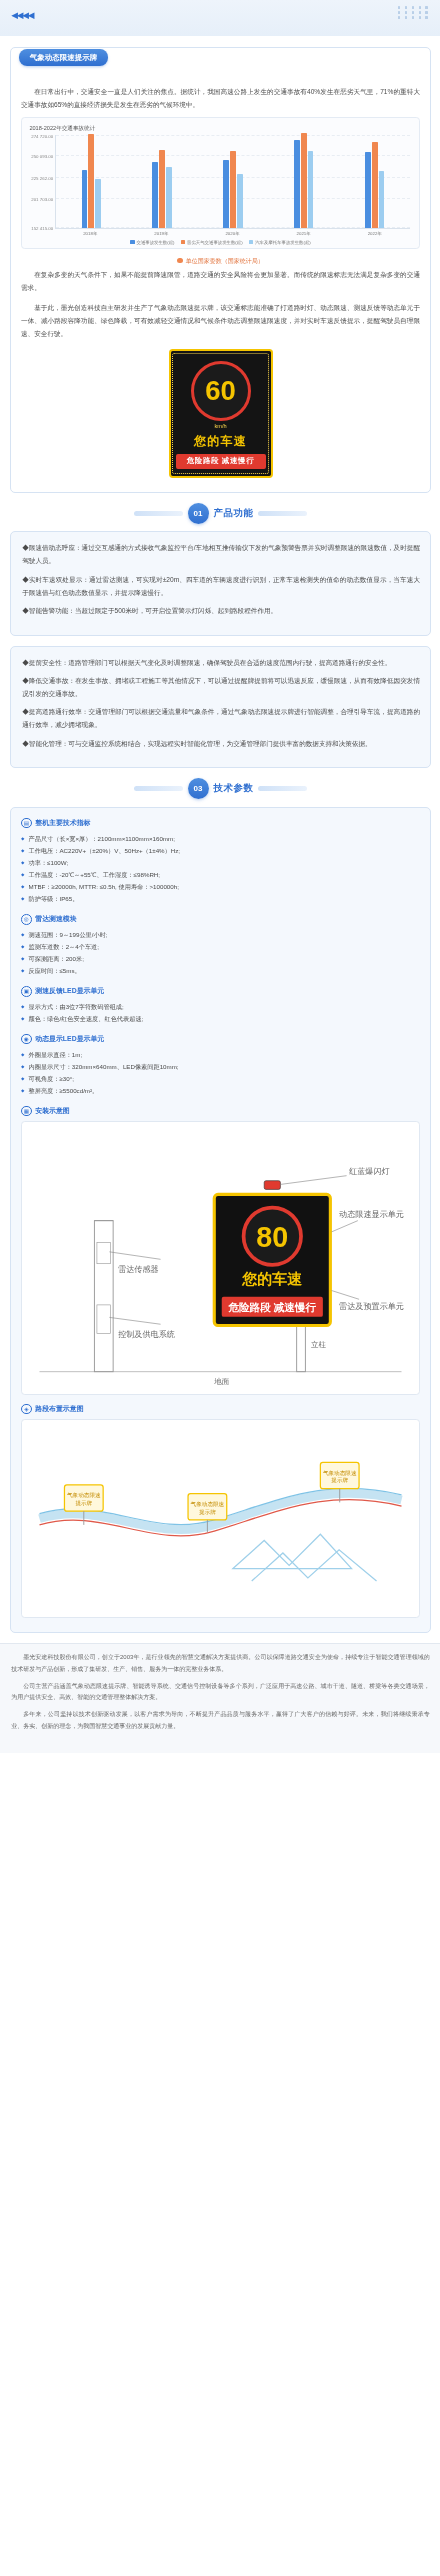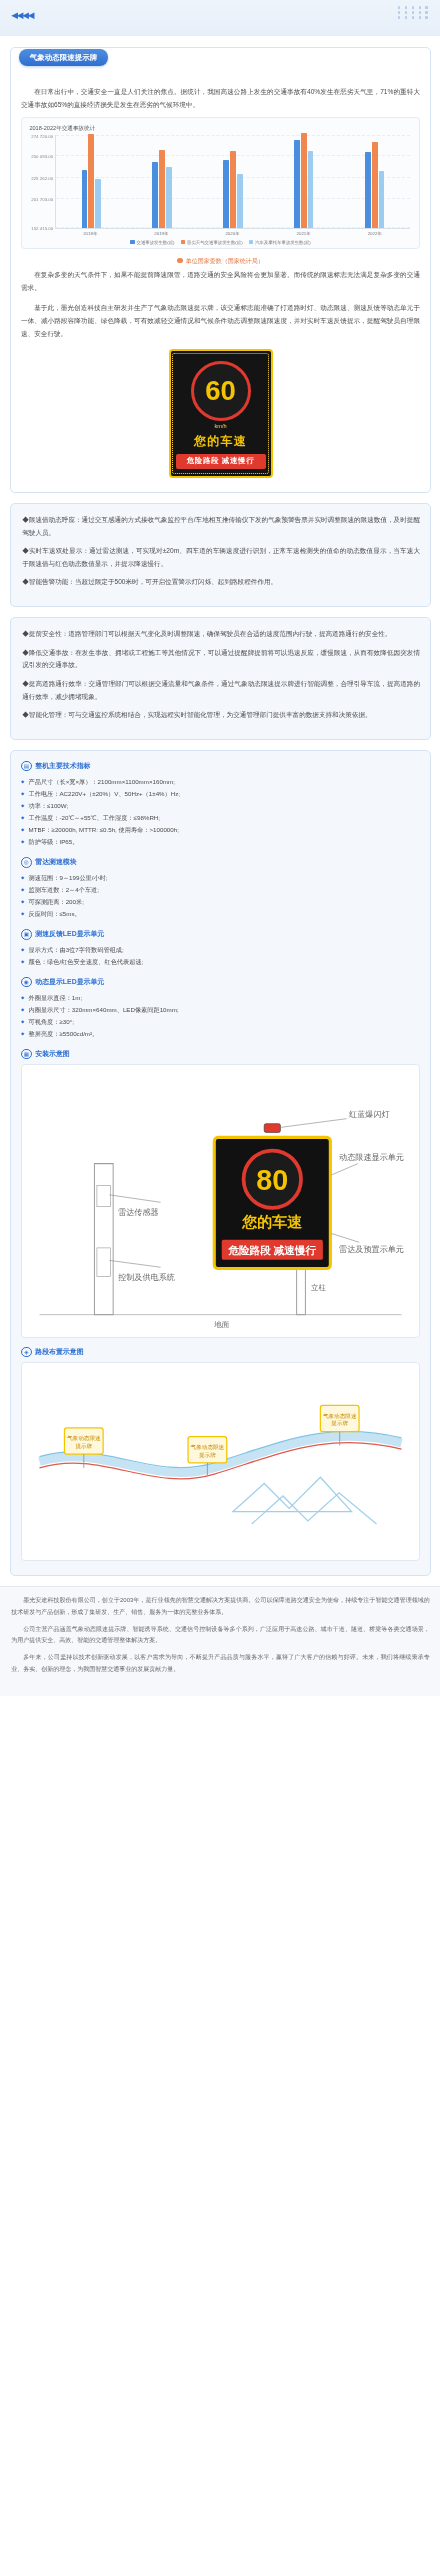--- a/index.html
+++ b/index.html
@@ -316,20 +316,26 @@
           <div class="num">60</div>
         </div>
         <div class="speedline">km/h</div>
         <div class="yourspeed">您的车速</div>
         <div class="warn">危险路段 减速慢行</div>
       </div>
     </div>
   </div>
 
   <div class="section">
+    <div class="num-head">
+      <span class="bar-dec"></span>
+      <span class="badge">01</span>
+      <span class="txt">产品功能</span>
+      <span class="bar-dec"></span>
+    </div>
     <div class="card blue-bg" style="padding-top:10px;">
       <ul class="bullet-list">
         <li>◆限速值动态呼应：通过交互感通的方式接收气象监控平台/车地相互推传输仪下发的气象预警告票并实时调整限速的限速数值，及时提醒驾驶人员。</li>
         <li>◆实时车速双处显示：通过雷达测速，可实现对±20m、四车道的车辆速度进行识别，正常车速检测失的值命的动态数值显示，当车速大于限速值与红色动态数值显示，并提示降速慢行。</li>
         <li>◆智能告警功能：当超过限定于500米时，可开启位置警示灯闪烁、起到路段程件作用。</li>
       </ul>
     </div>
   </div>
 
   <div class="section">
@@ -337,20 +343,26 @@
       <ul class="bullet-list">
         <li>◆提前安全性：道路管理部门可以根据天气变化及时调整限速，确保驾驶员在合适的速度范围内行驶，提高道路通行的安全性。</li>
         <li>◆降低交通事故：在发生事故、拥堵或工程施工等其他情况下，可以通过提醒牌提前将可以迅速反应，缓慢限速，从而有效降低因突发情况引发的交通事故。</li>
         <li>◆提高道路通行效率：交通管理部门可以根据交通流量和气象条件，通过气象动态限速提示牌进行智能调整，合理引导车流，提高道路的通行效率，减少拥堵现象。</li>
         <li>◆智能化管理：可与交通监控系统相结合，实现远程实时智能化管理，为交通管理部门提供丰富的数据支持和决策依据。</li>
       </ul>
     </div>
   </div>
 
   <div class="section">
+    <div class="num-head">
+      <span class="bar-dec"></span>
+      <span class="badge">03</span>
+      <span class="txt">技术参数</span>
+      <span class="bar-dec"></span>
+    </div>
 
     <div class="card blue-bg" style="padding-top:10px;">
 
       <div class="spec-group">
         <div class="spec-head">
           <span class="ic">▤</span>
           <span class="t">整机主要技术指标</span>
         </div>
         <ul class="spec-list">
           <li>产品尺寸（长×宽×厚）：2100mm×1100mm×160mm;</li>

